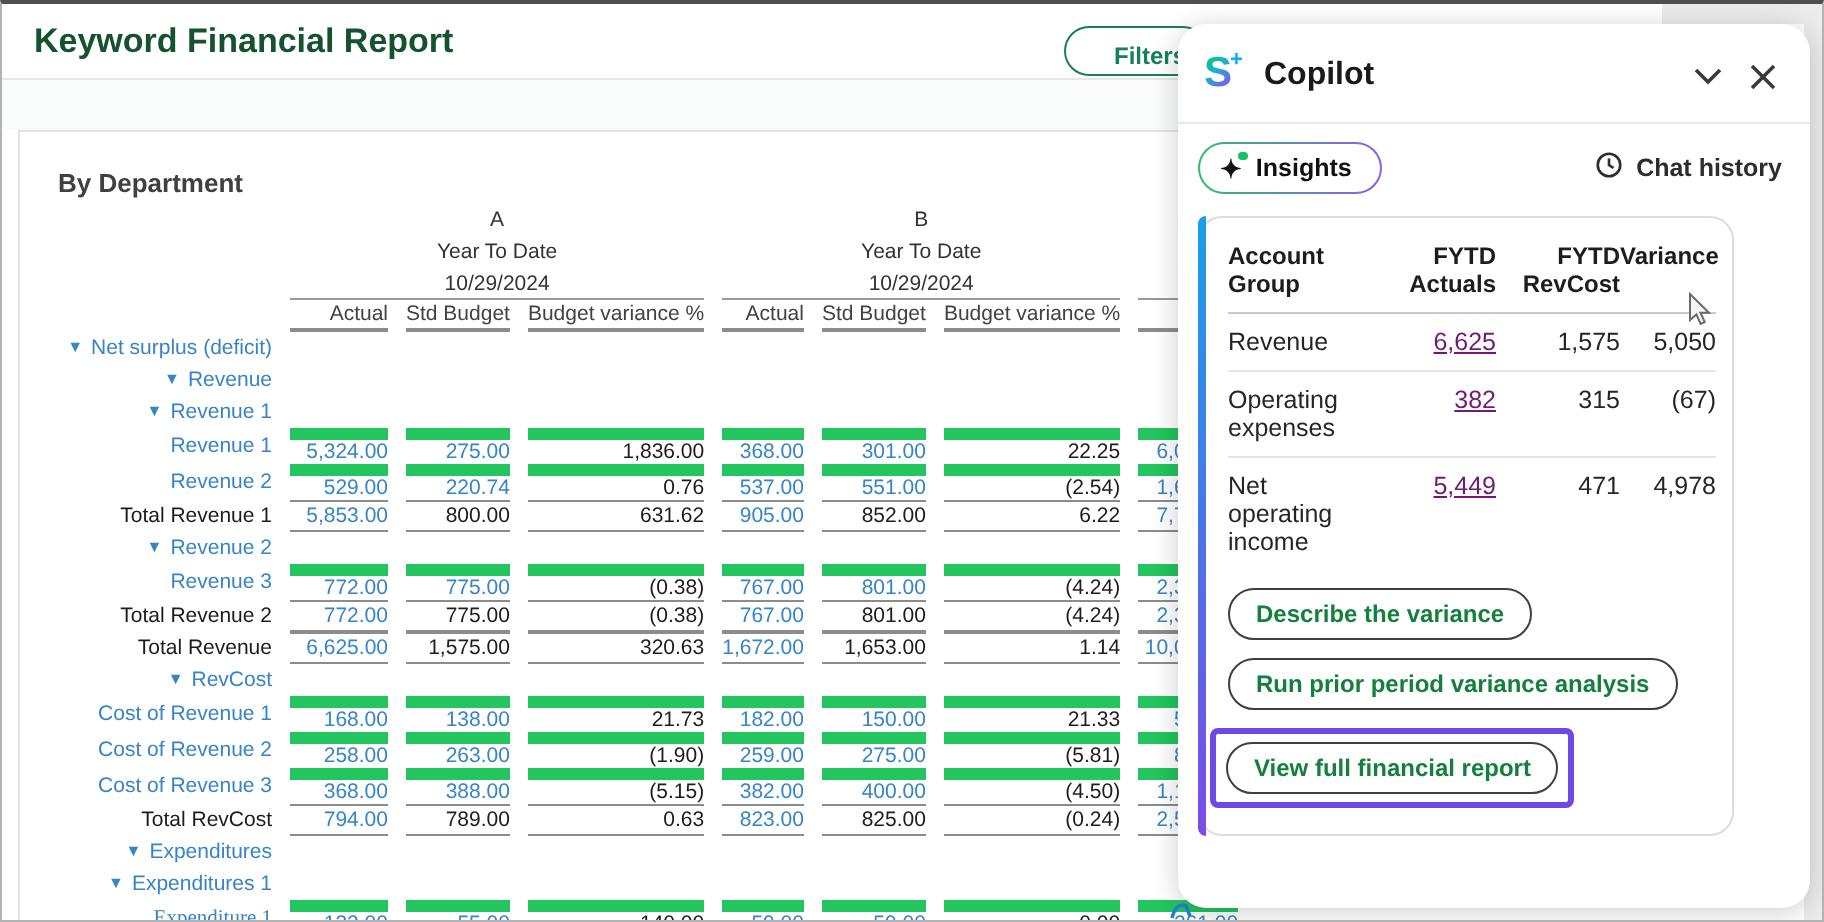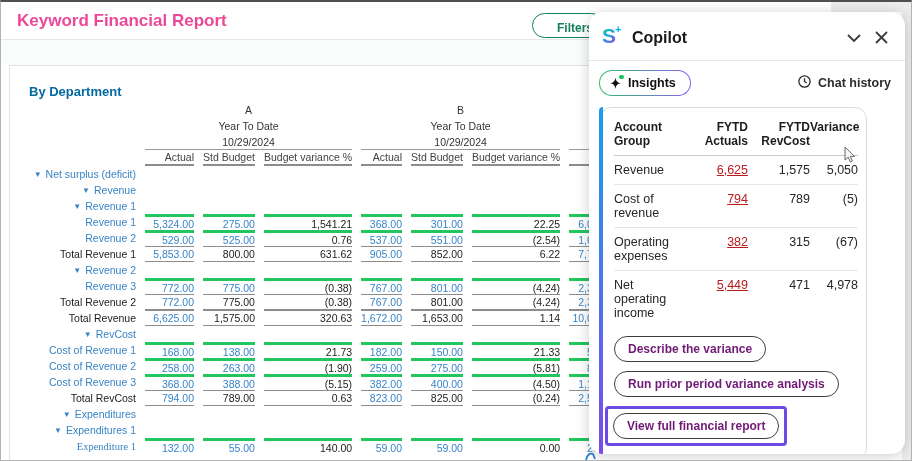--- a/index.html
+++ b/index.html
@@ -8,26 +8,26 @@
     font-family: "Liberation Sans", "DejaVu Sans", sans-serif;
     background: #ffffff; color: #1c1c1c; overflow: hidden;
   }
   #screen {
     position: relative; width: 912px; height: 461px; background: #fff;
     border-top: 2px solid #4f4f4f; border-left: 1px solid #b3b3b3;
     border-right: 1px solid #b3b3b3; border-bottom: 1px solid #b3b3b3;
     overflow: hidden;
   }
   
-  .page-title { position: absolute; left: 16px; top: 9px; font-size: 17px; font-weight: 700; color: #ec4899; }
+  .page-title { position: absolute; left: 16px; top: 9px; font-size: 17px; font-weight: 700; color: #14532d; }
   .title-divider { position: absolute; left: 0; top: 37px; width: 910px; height: 1px; background: #e7e7e7; }
   .subband { position: absolute; left: 0; top: 38px; width: 910px; height: 25px; background: #fafbfb; }
   .card-topline { position: absolute; left: 8px; top: 63px; width: 902px; height: 1px; background: #e3e3e3; }
   .card-leftline { position: absolute; left: 8px; top: 63px; width: 1px; height: 396px; background: #e3e3e3; }
-  .section-title { position: absolute; left: 28px; top: 82px; font-size: 13px; font-weight: 700; color: #0369a1; }
+  .section-title { position: absolute; left: 28px; top: 82px; font-size: 13px; font-weight: 700; color: #404040; }
   .filter-btn {
     position: absolute; left: 531px; top: 11px; z-index: 1; height: 25px; width: 72px;
     border: 1.5px solid #15805b; border-radius: 14px; background: #fff; color: #15805b;
     font-size: 12px; font-weight: 700; padding: 4px 0 0 14px; overflow: hidden; white-space: nowrap;
     font-family: "Liberation Sans", sans-serif;
   }
   
   .report-wrap { position: absolute; left: 0; top: 100px; z-index: 1; }
   table.fin { border-collapse: separate; border-spacing: 9px 0; table-layout: fixed; }
   table.fin col.c-label { width: 126px; }
@@ -36,21 +36,21 @@
   table.fin col.c-c1 { width: 50px; }
   table.fin td, table.fin th { font-weight: 400; font-size: 10.5px; padding: 0; height: 16px; vertical-align: middle; white-space: nowrap; }
   .ghead { text-align: center; color: #333; font-size: 10.5px; height: 15px; }
   .gdate { text-align: center; color: #333; font-size: 10.5px; height: 15px; border-bottom: 1.5px solid #9a9a9a; }
   .subhead { text-align: right; color: #424242; font-size: 9.5px; height: 17px; border-bottom: 2px solid #8c8c8c; padding-bottom: 2px; }
   td.lbl { text-align: right; overflow: hidden; }
   td.num { text-align: right; }
   .blue { color: #3784c6; }
   .blk  { color: #1c1c1c; }
   .tri { color: #3784c6; font-size: 8px; display: inline-block; margin-right: 4px; transform: translateY(-1px); cursor: pointer; }
-  td.bt-light { border-top: 3px solid #22c55e; }
+  td.bt-light { border-top: 6px solid #22c55e; }
   td.bt-dark  { border-top: 1px solid #8c8c8c; border-bottom: 1px solid #8c8c8c; }
   
   .gutter-right { position: absolute; right: 0; top: 0; width: 9px; height: 461px; background: #ececec; z-index: 4; }
   .gutter-top { position: absolute; left: 830px; top: 0; width: 81px; height: 10px; background: #ececec; z-index: 4; }
   .copilot {
     position: absolute; left: 588px; top: 10px; width: 316px; height: 442px; z-index: 5;
     background: #fff; border-radius: 14px; box-shadow: 0 2px 14px rgba(0,0,0,0.20);
     overflow: hidden;
   }
   .cp-header { display: flex; align-items: center; gap: 8px; padding: 11px 14px 8px 13px; }
@@ -76,26 +76,26 @@
     content: ""; position: absolute; left: -1px; top: -1px; bottom: -1px; width: 4px;
     border-radius: 12px 0 0 12px; background: linear-gradient(180deg, #18a0e8 0%, #7c4be8 100%);
   }
   table.cp { border-collapse: collapse; width: 100%; table-layout: fixed; }
   table.cp col.k1 { width: 72px; } table.cp col.k2 { width: 62px; } table.cp col.k3 { width: 62px; } table.cp col.k4 { width: 48px; }
   table.cp th { font-size: 12px; font-weight: 700; color: #1d1d1d; text-align: right; padding: 4px 0 7px; vertical-align: top; border-bottom: 1px solid #c9c9c9; }
   table.cp th.gl { text-align: left; }
   table.cp td { font-size: 12.5px; color: #262626; text-align: right; padding: 7px 0; vertical-align: top; border-bottom: 1px solid #e6e6e6; }
   table.cp tr:last-child td { border-bottom: none; }
   table.cp td.gl { text-align: left; padding-right: 6px; }
-  table.cp td a.drill { color: #b91c1c; text-decoration: underline; cursor: pointer; }
+  table.cp td a.drill { color: #701a75; text-decoration: underline; cursor: pointer; }
   td.neg { color: #e25767; }
   .cp-actions { margin-top: 2px; }
   .action-pill {
     display: inline-block; border: 1.6px solid #3f3f3f; border-radius: 999px; background: #fff;
-    padding: 5px 13px; font-size: 12px; font-weight: 700; color: #701a75; cursor: pointer;
+    padding: 5px 13px; font-size: 12px; font-weight: 700; color: #15803d; cursor: pointer;
     font-family: "Liberation Sans", sans-serif; white-space: nowrap;
   }
   .action-row { margin-top: 9px; }
   .highlight-box { display: inline-block; border: 3.5px solid #6e4ae4; border-radius: 4px; padding: 4px 5px; margin-left: -9px; }
   
   .mouse-cursor { position: absolute; left: 843px; top: 144px; z-index: 9; }
   .blue-mark { position: absolute; left: 584px; top: 446px; z-index: 3; }
 </style>
 </head>
 <body>
@@ -178,30 +178,30 @@
             <td class="num blk"></td>
             <td class="num blue"></td>
             <td class="num blk"></td>
             <td class="num blk"></td>
             <td class="num blue"></td>
           </tr>
           <tr>
             <td class="lbl blue" style="padding-left: 50px;"><span>Revenue 1</span></td>
             <td class="num blue bt-light">5,324.00</td>
             <td class="num blue bt-light">275.00</td>
-            <td class="num blk bt-light">1,541.21</td>
+            <td class="num blk bt-light">1,836.00</td>
             <td class="num blue bt-light">368.00</td>
             <td class="num blue bt-light">301.00</td>
             <td class="num blk bt-light">22.25</td>
             <td class="num blue bt-light">6,054.00</td>
           </tr>
           <tr>
             <td class="lbl blue" style="padding-left: 50px;"><span>Revenue 2</span></td>
             <td class="num blue bt-light">529.00</td>
-            <td class="num blue bt-light">525.00</td>
+            <td class="num blue bt-light">220.74</td>
             <td class="num blk bt-light">0.76</td>
             <td class="num blue bt-light">537.00</td>
             <td class="num blue bt-light">551.00</td>
             <td class="num blk bt-light">(2.54)</td>
             <td class="num blue bt-light">1,653.00</td>
           </tr>
           <tr>
             <td class="lbl blk" style="padding-left: 28px;"><span>Total Revenue 1</span></td>
             <td class="num blue bt-dark">5,853.00</td>
             <td class="num blk bt-dark">800.00</td>
@@ -401,26 +401,20 @@
           </tr>
         </thead>
         <tbody id="cp-body">
             <tr>
               <td class="gl">Revenue</td>
               <td><a class="drill">6,625</a></td>
               <td>1,575</td>
               <td>5,050</td>
             </tr>
             <tr>
-              <td class="gl">Cost of revenue</td>
-              <td><a class="drill">794</a></td>
-              <td>789</td>
-              <td class="neg">(5)</td>
-            </tr>
-            <tr>
               <td class="gl">Operating expenses</td>
               <td><a class="drill">382</a></td>
               <td>315</td>
               <td class="neg">(67)</td>
             </tr>
             <tr>
               <td class="gl">Net operating income</td>
               <td><a class="drill">5,449</a></td>
               <td>471</td>
               <td>4,978</td>

